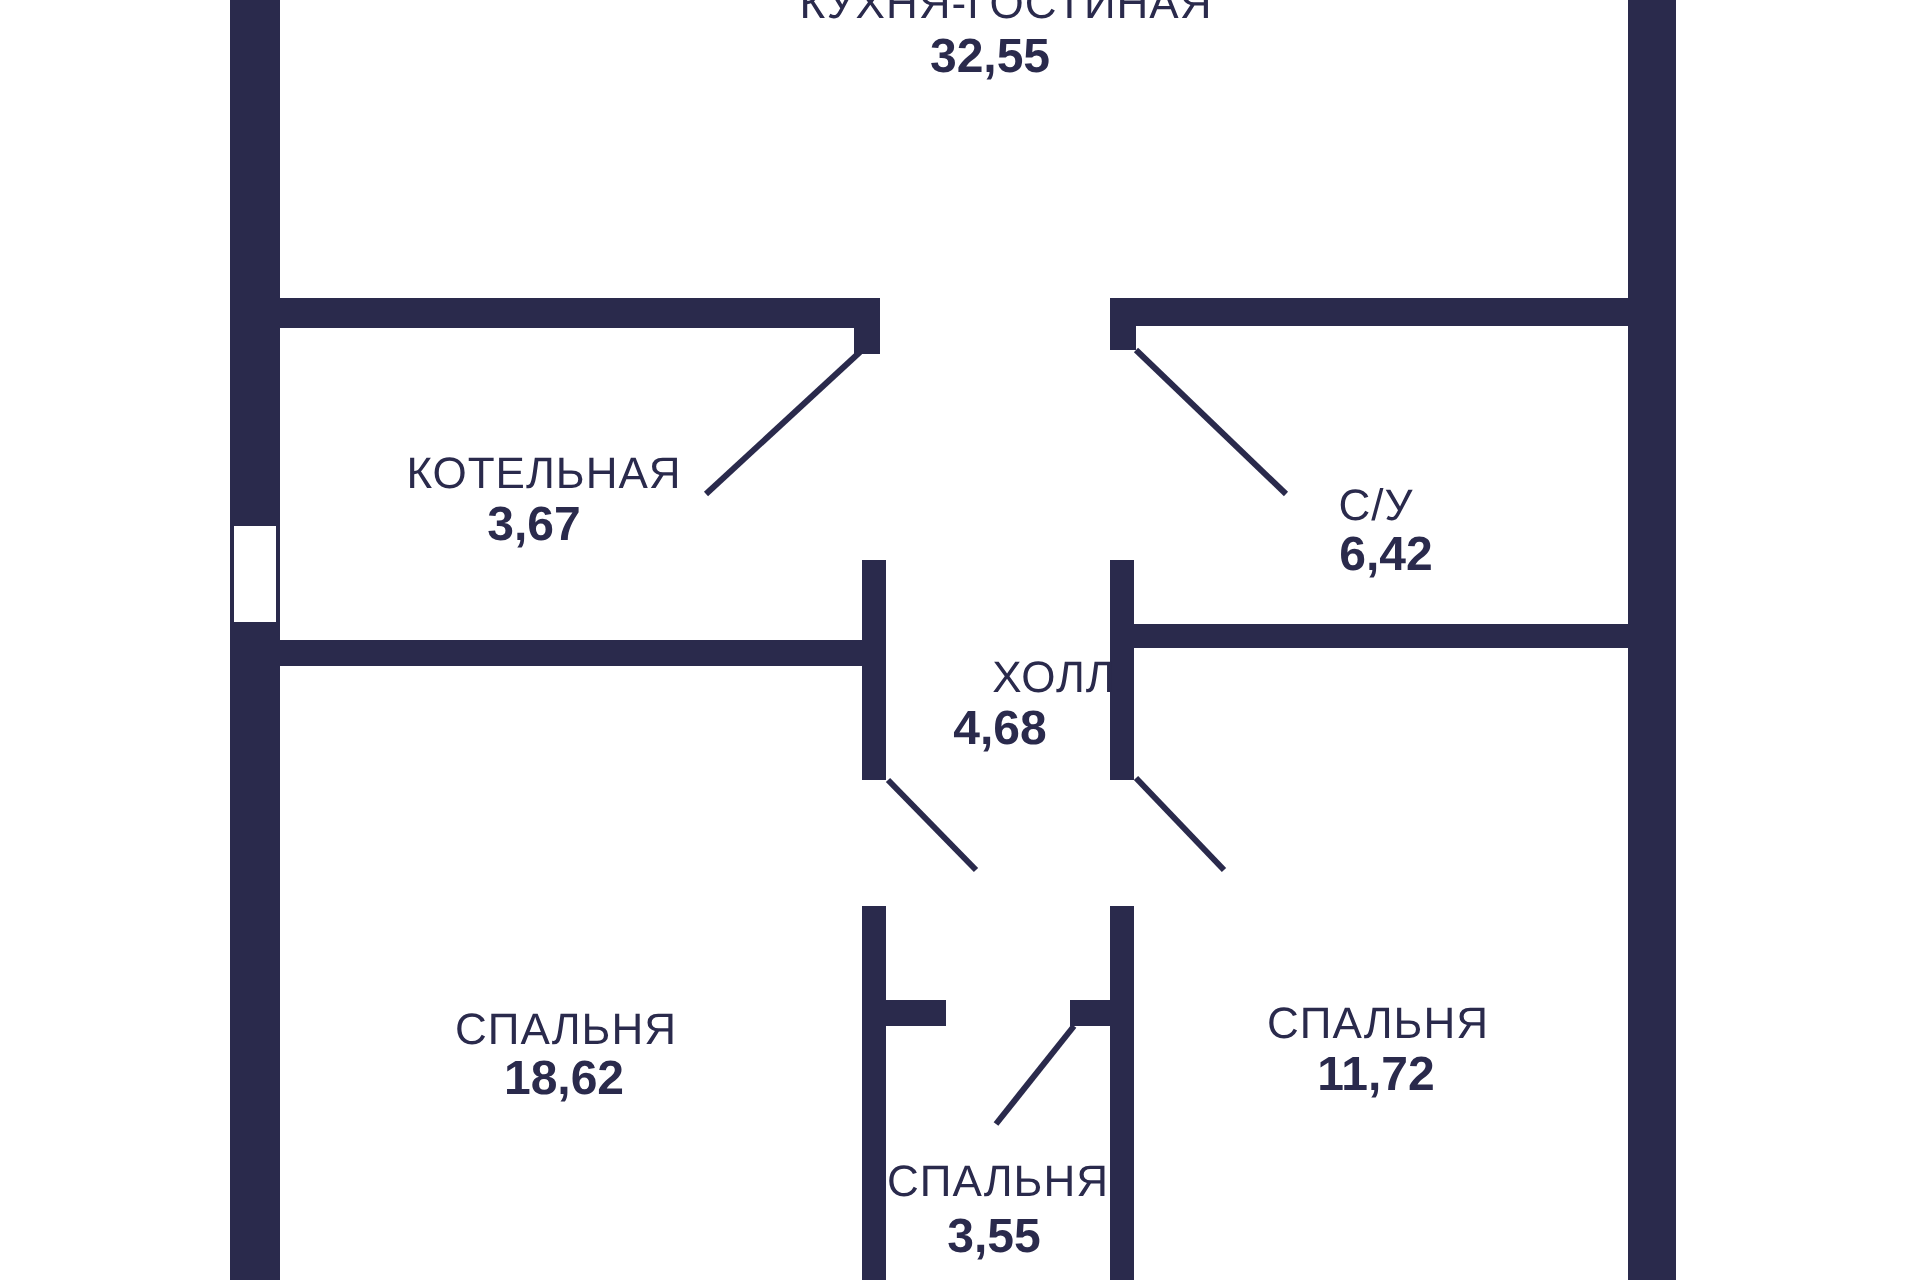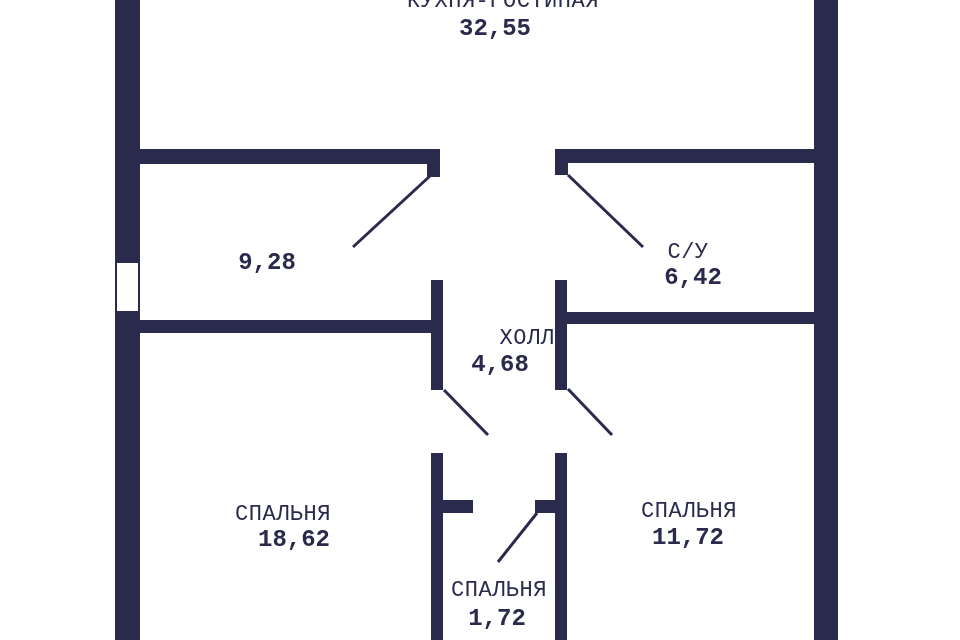--- a/index.html
+++ b/index.html
@@ -1,19 +1,19 @@
 <!DOCTYPE html>
 <html style="--wall: #2a2a4c; --text: #2a2a4c; --bg: #ffffff;"><head>
 <meta charset="utf-8">
 <style>
   html,body{margin:0;padding:0;background:#fff;}
   .stage{
     position:relative;width:960px;height:640px;overflow:hidden;
     background:var(--bg,#fff);
-    font-family:Liberation Mono, monospace;
+    font-family:Liberation Sans, sans-serif;
   }
   .wall{position:absolute;background:var(--wall,#2a2a4c);}
   .window{
     position:absolute;background:#fff;
     border:2px solid var(--wall,#2a2a4c);box-sizing:border-box;
   }
   .doors{position:absolute;left:0;top:0;width:960px;height:640px;}
   .doors line{stroke:var(--wall,#2a2a4c);stroke-width:3;}
   .room-name,.room-area{
     position:absolute;transform:translateX(-50%);
@@ -49,30 +49,31 @@
     <line x1="430" y1="176" x2="353" y2="247"></line>
     <line x1="568" y1="175" x2="643" y2="247"></line>
     <line x1="444" y1="390" x2="488" y2="435"></line>
     <line x1="568" y1="389" x2="612" y2="435"></line>
     <line x1="537" y1="513" x2="498" y2="562"></line>
   </svg>
 
   <div class="room-name" style="left:503px;top:-9px">КУХНЯ-ГОСТИНАЯ</div>
   <div class="room-area" style="left:495px;top:17px">32,55</div>
 
-  <div class="room-area" style="left:267px;top:251px">9,28</div>
+  <div class="room-name" style="left:272px;top:226px">КОТЕЛЬНАЯ</div>
+  <div class="room-area" style="left:267px;top:251px">3,67</div>
 
   <div class="room-name" style="left:688px;top:242px">С/У</div>
   <div class="room-area" style="left:693px;top:266px">6,42</div>
 
   <div class="room-name" style="left:527px;top:328px">ХОЛЛ</div>
   <div class="room-area" style="left:500px;top:353px">4,68</div>
 
   <div class="room-name" style="left:283px;top:504px">СПАЛЬНЯ</div>
-  <div class="room-area" style="left:294px;top:528px">18,62</div>
+  <div class="room-area" style="left:282px;top:528px">18,62</div>
 
   <div class="room-name" style="left:689px;top:501px">СПАЛЬНЯ</div>
   <div class="room-area" style="left:688px;top:526px">11,72</div>
 
   <div class="room-name" style="left:499px;top:580px">СПАЛЬНЯ</div>
-  <div class="room-area" style="left:497px;top:607px">1,72</div>
+  <div class="room-area" style="left:497px;top:607px">3,55</div>
 
 </div>
 
 </body></html>

